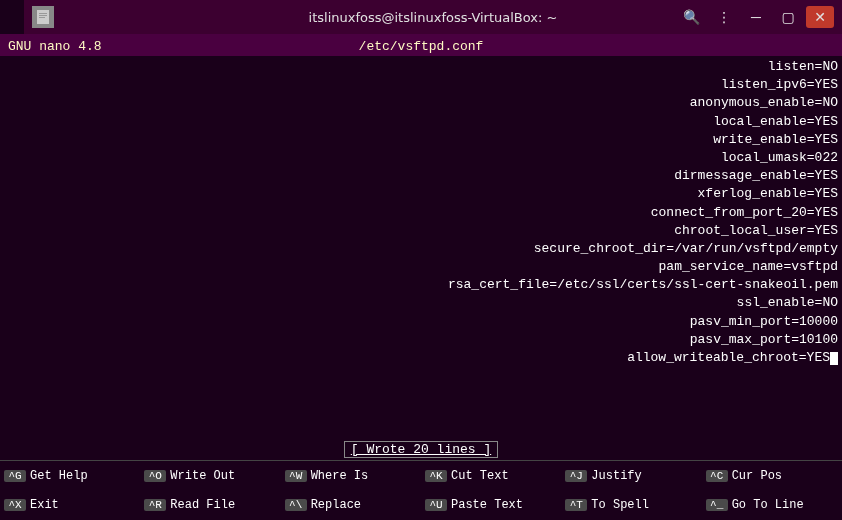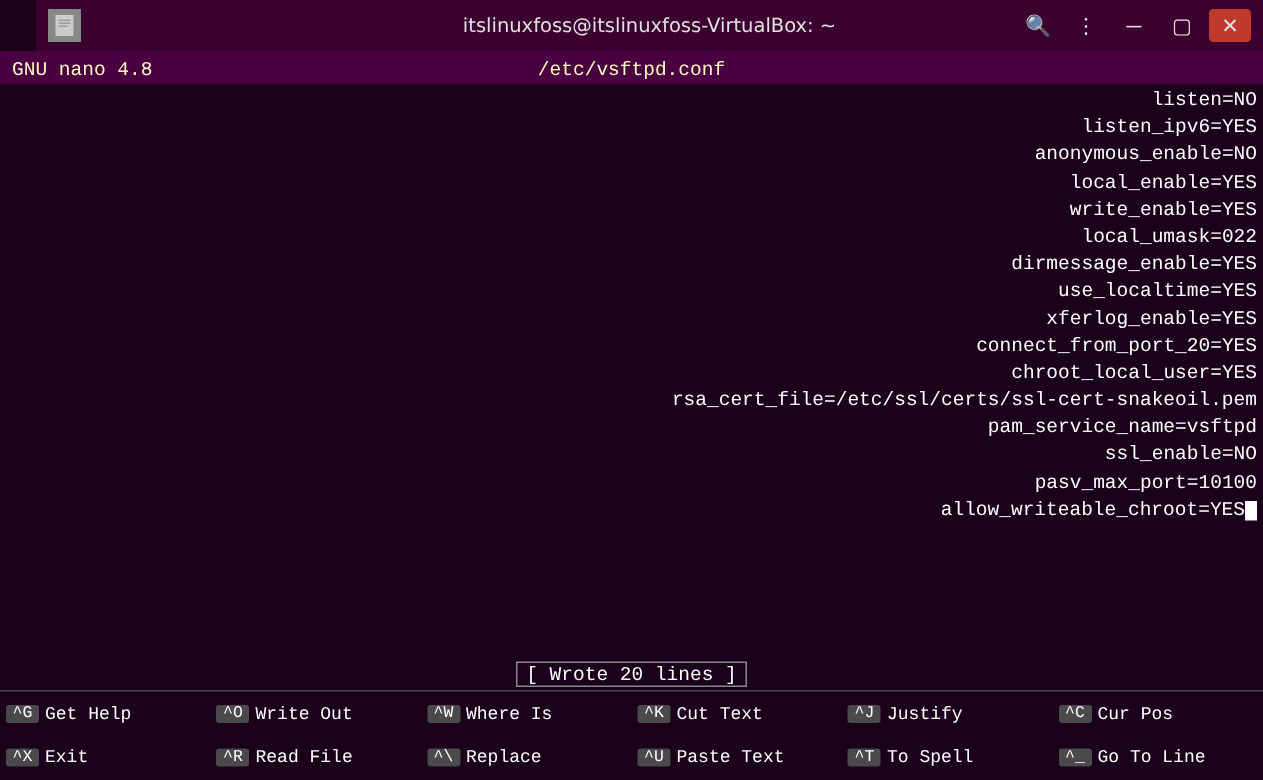--- a/index.html
+++ b/index.html
@@ -113,20 +113,21 @@
       display: flex;
       align-items: center;
       justify-content: center;
     }
     .status-msg {
       background: #1a001a;
       color: #ffffff;
       border: 1px solid #888;
       padding: 0 6px;
       font-size: 13px;
+      text-decoration: underline;
     }
 
     
     .bottom-bar {
       background: #1a001a;
       height: 60px;
       display: grid;
       grid-template-columns: repeat(6, 1fr);
       grid-template-rows: repeat(2, 1fr);
       border-top: 1px solid #444;
@@ -183,27 +184,28 @@
 </div>
 
 <div class="editor-area" id="editor-area">
 <div class="line">listen=NO</div>
     <div class="line">listen_ipv6=YES</div>
     <div class="line">anonymous_enable=NO</div>
     <div class="line">local_enable=YES</div>
     <div class="line">write_enable=YES</div>
     <div class="line">local_umask=022</div>
     <div class="line">dirmessage_enable=YES</div>
-    <div class="line">use_localtime=YES</div>
     <div class="line">xferlog_enable=YES</div>
     <div class="line">connect_from_port_20=YES</div>
     <div class="line">chroot_local_user=YES</div>
+    <div class="line">secure_chroot_dir=/var/run/vsftpd/empty</div>
+    <div class="line">pam_service_name=vsftpd</div>
     <div class="line">rsa_cert_file=/etc/ssl/certs/ssl-cert-snakeoil.pem</div>
-    <div class="line">pam_service_name=vsftpd</div>
     <div class="line">ssl_enable=NO</div>
+    <div class="line">pasv_min_port=10000</div>
     <div class="line">pasv_max_port=10100</div>
     <div class="line cursor-line">allow_writeable_chroot=YES</div>
   </div>
 
 <div class="status-area">
   <span class="status-msg">[ Wrote 20 lines ]</span>
 </div>
 
 <div class="bottom-bar" id="bottom-bar">
 <div class="bottom-item">

